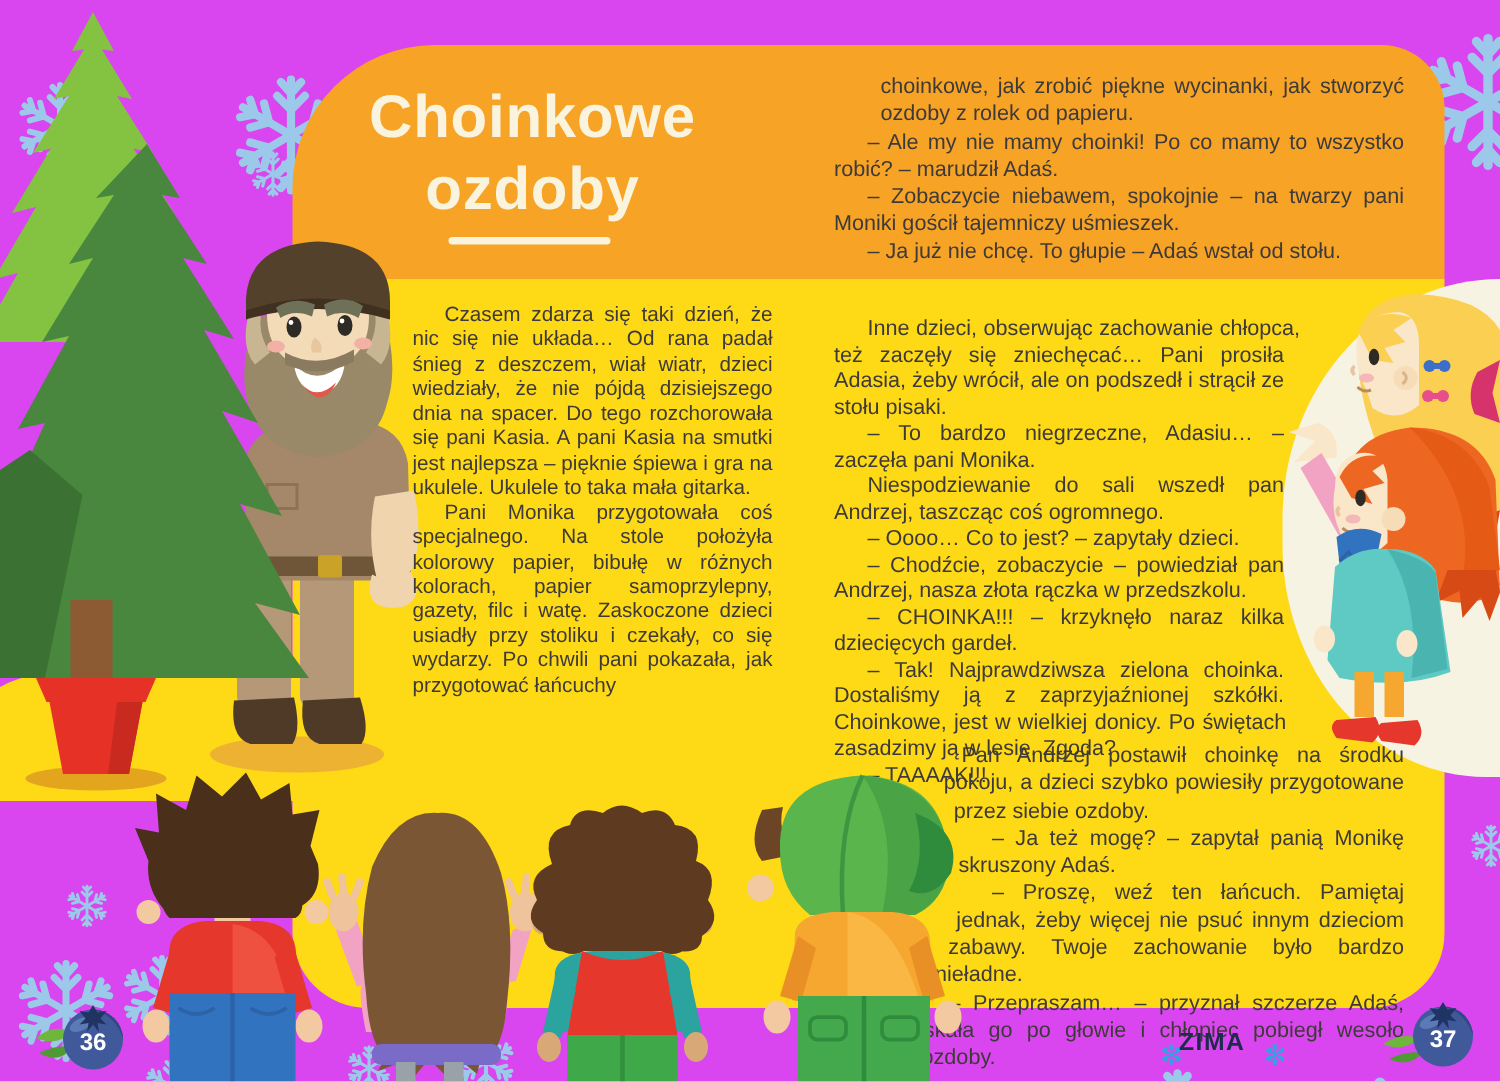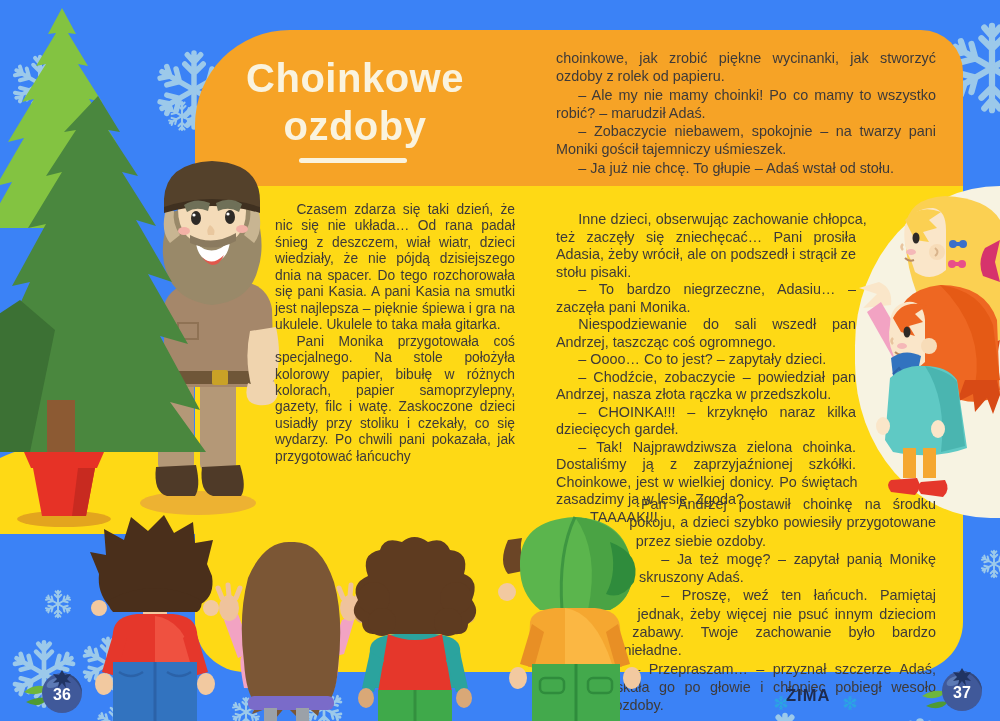--- a/index.html
+++ b/index.html
@@ -1,30 +1,30 @@
 <!DOCTYPE html>
 <html><head>
 <meta charset="utf-8">
 <style>
   html,body{margin:0;padding:0;background:#e8e4d4;}
-  .page{position:relative;width:1000px;height:721px;background:#3b82f6;overflow:hidden;
+  .page{position:relative;width:1000px;height:721px;background:#d946ef;overflow:hidden;
         font-family:"Liberation Sans",sans-serif;text-decoration:underline;}
   .abs{position:absolute;}
   .panel-orange{left:195px;top:30px;width:768px;height:156px;background:#F6A326;
                 border-radius:95px 42px 0 0;}
   .panel-yellow{left:195px;top:186px;width:768px;height:486px;background:#FED915;
                 border-radius:0 0 50px 50px;}
   .girls-blob{left:855px;top:186px;width:145px;height:332px;background:#F7F3E2;
               border-radius:150px 0 0 140px / 165px 0 0 160px;}
   .title{left:197px;top:54px;width:316px;text-align:center;color:#FAF3DE;
          font-weight:bold;font-size:40px;line-height:48px;letter-spacing:.5px;}
   .title-underline{left:299px;top:158px;width:108px;height:5px;background:#FAF3DE;border-radius:3px;}
   .txt{position:absolute;color:#3E3A39;text-align:justify;}
   .txt p{margin:0;text-indent:1.55em;}
-  .txt p.flush{text-indent:0;}
+  .txt p.flush{text-indent:0;margin-left:31px;}
   .col-left{left:275px;top:202px;width:240px;font-size:13.8px;line-height:16.45px;}
   .col-intro{left:556px;top:49px;width:380px;font-size:14.4px;line-height:18.3px;}
   .col-main{left:556px;top:200px;width:352px;font-size:14.4px;line-height:17.5px;margin-top:11px;}
   .col-end{left:544px;top:495px;width:392px;font-size:14.4px;line-height:18.3px;}
   .wrap-right{float:right;width:52px;height:292px;
               shape-outside:ellipse(80px 150px at 100% 50%);}
   .wrap-left{float:left;width:95px;height:172px;
              shape-outside:circle(118px at -22px 86px);}
   .flake{position:absolute;color:#9CC9EA;overflow:visible;}
   .flake.bright{color:#29A8E0;}

